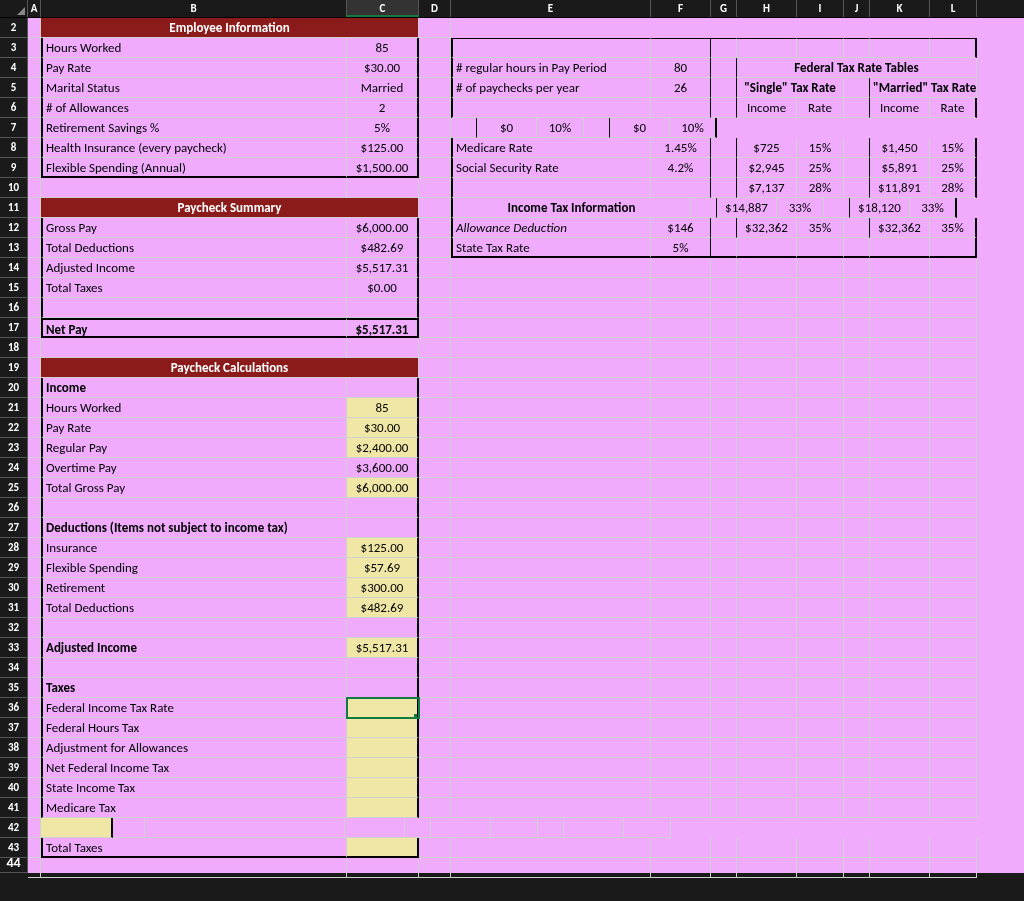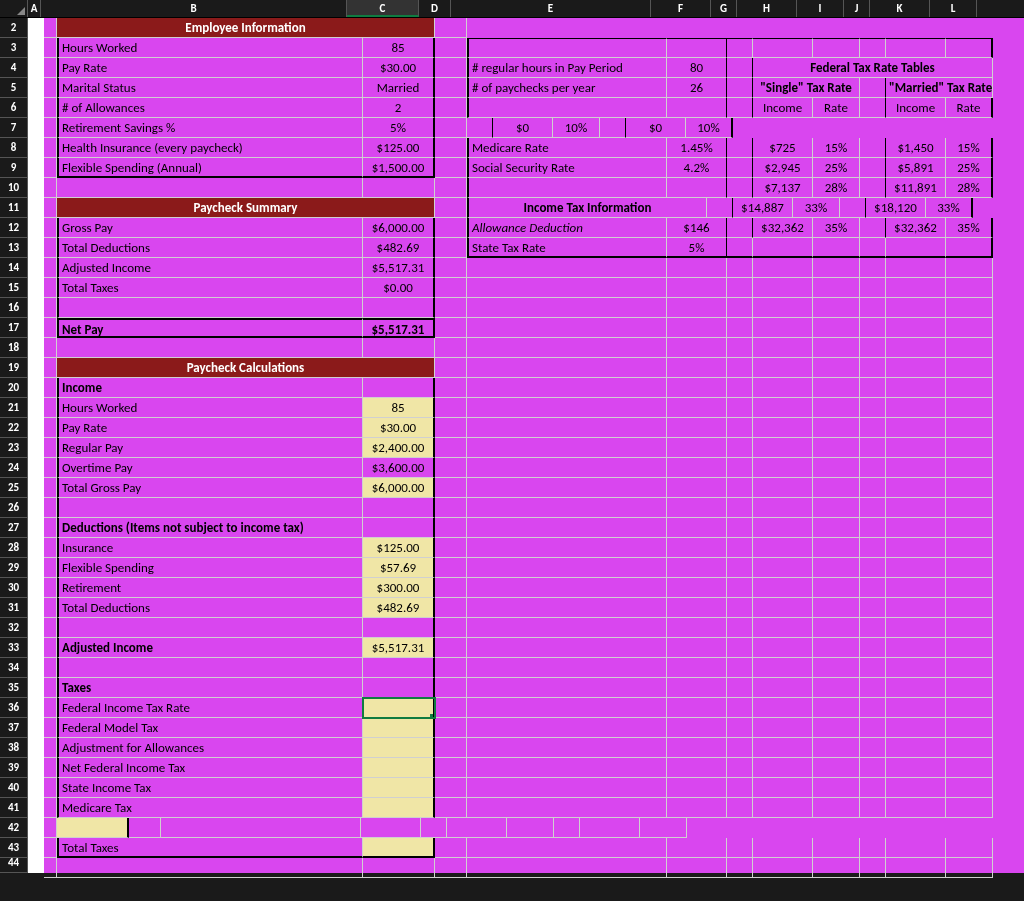--- a/index.html
+++ b/index.html
@@ -61,22 +61,21 @@
     font-weight: bold;
     font-size: 11px;
     text-align: center;
     line-height: 20px;
     border-bottom: 1px solid #555;
     border-right: 1px solid #555;
   }
   .grid {
     position: relative;
     flex: 1;
-    background: #d946ef;
-    margin-left: 16px;
+    background: #f0abfc;
   }
   .row {
     display: flex;
     height: 20px;
   }
   .cell {
     height: 20px;
     line-height: 19px;
     padding: 0 3px;
     border-right: 1px solid #d0d0d0;
@@ -197,21 +196,21 @@
         <div class="row-h">34</div>
         <div class="row-h">35</div>
         <div class="row-h">36</div>
         <div class="row-h">37</div>
         <div class="row-h">38</div>
         <div class="row-h">39</div>
         <div class="row-h">40</div>
         <div class="row-h">41</div>
         <div class="row-h">42</div>
         <div class="row-h">43</div>
-        <div class="row-h" style="height: 15px; line-height: 10px; font-size: 11px;">44</div>
+        <div class="row-h" style="height: 15px; line-height: 10px; font-size: 14px;">44</div>
       </div>
     <div class="grid" id="grid">
         <div class="row">
           <div class="cell cA"></div>
           <div class="cell cB section-header" style="width: 378px;">Employee Information</div>
           <div class="cell cD"></div>
         </div>
         <div class="row">
           <div class="cell cA"></div>
           <div class="cell cB border-left-thick">Hours Worked</div>
@@ -672,21 +671,21 @@
           <div class="cell cF"></div>
           <div class="cell cG"></div>
           <div class="cell cH"></div>
           <div class="cell cI"></div>
           <div class="cell cJ"></div>
           <div class="cell cK"></div>
           <div class="cell cL"></div>
         </div>
         <div class="row">
           <div class="cell cA"></div>
-          <div class="cell cB border-left-thick">Federal Model Tax</div>
+          <div class="cell cB border-left-thick">Federal Hours Tax</div>
           <div class="cell cC border-right-thick yellow"></div>
           <div class="cell cD"></div>
           <div class="cell cE"></div>
           <div class="cell cF"></div>
           <div class="cell cG"></div>
           <div class="cell cH"></div>
           <div class="cell cI"></div>
           <div class="cell cJ"></div>
           <div class="cell cK"></div>
           <div class="cell cL"></div>

